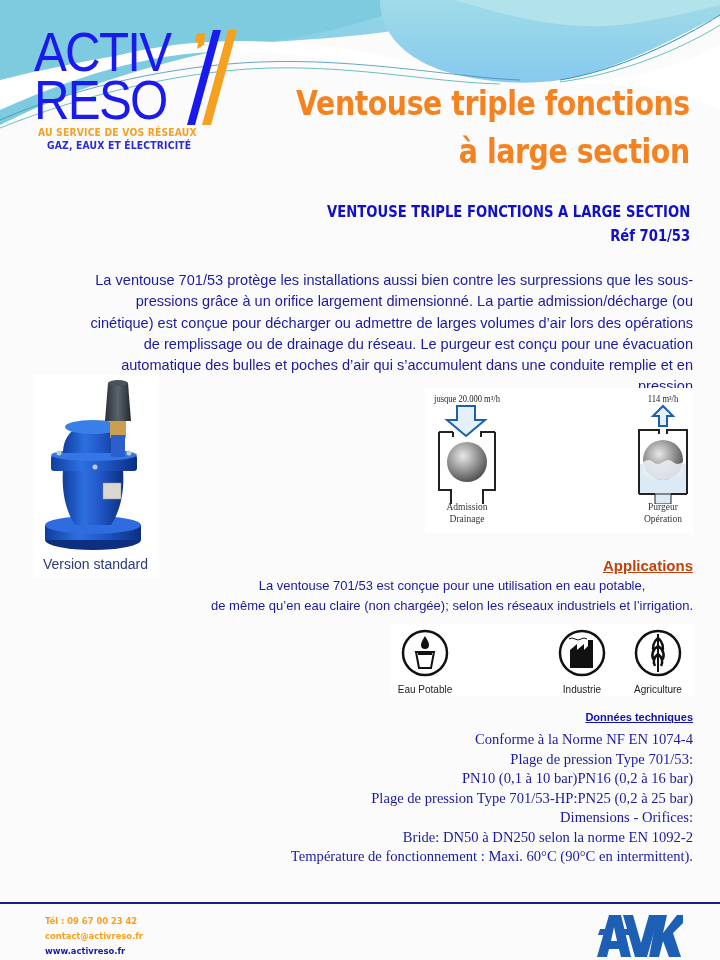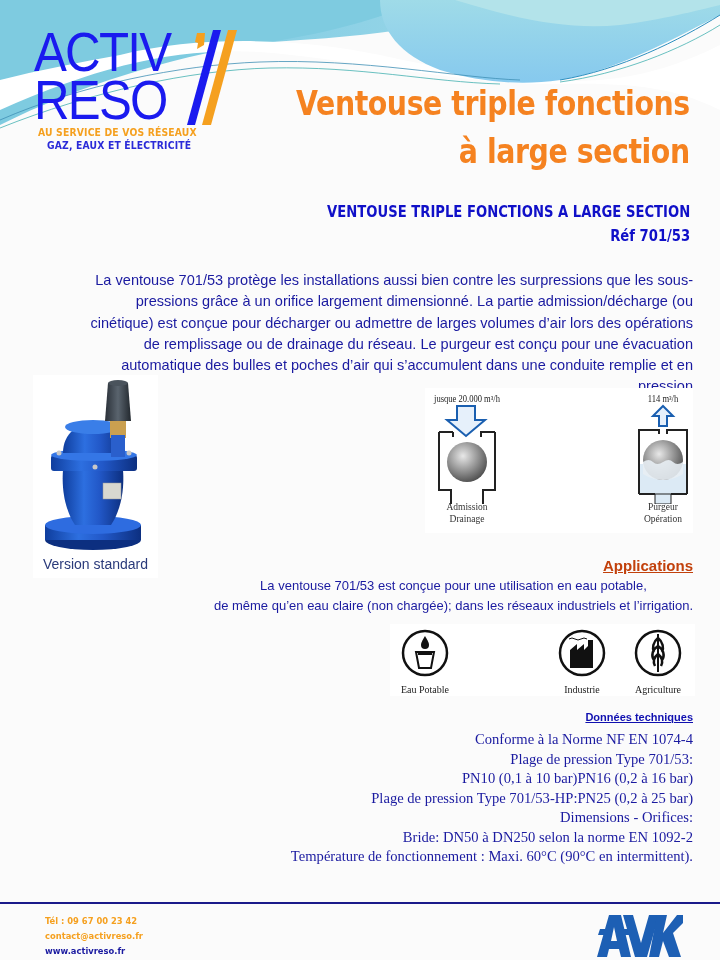--- a/index.html
+++ b/index.html
@@ -23,21 +23,21 @@
 
   .diagram { position:absolute; left:425px; top:388px; width:268px; height:145px; background:#fff; }
   .diag-col { position:absolute; top:0; width:90px; text-align:center;font-family:Liberation Serif, serif; }
   .diag-flow { font-size:9.5px; color:#222; white-space:nowrap; transform:scaleX(0.9); }
   .diag-label { position:absolute; top:113px; left:0; width:100%; font-size:9.5px; color:#333; line-height:12px; text-align:center; }
 
   .apps-heading { position:absolute; right:27px; top:557px; color:#c2410c; font-weight:700; font-size:15px; text-decoration:underline; }
   .apps-text { position:absolute; right:27px; top:576px; text-align:center; color:#1a1aa0; font-size:13px; line-height:20px; white-space:nowrap; }
 
   .icons-strip { position:absolute; left:390px; top:624px; width:305px; height:72px; background:#fff; }
-  .app-icon { position:absolute; top:4px; width:70px; text-align:center;font-family:Liberation Serif, serif; }
+  .app-icon { position:absolute; top:4px; width:70px; text-align:center; }
   .app-icon .lbl { font-size:10px; color:#222; margin-top:2px; white-space:nowrap; }
 
   .tech-heading { position:absolute; right:27px; top:711px; color:#1010b0; font-weight:700; font-size:11px; text-decoration:underline; }
   .tech-list { position:absolute; right:27px; top:730px; text-align:right; color:#1a1aa0; font-size:14.6px; line-height:19.5px; white-space:nowrap;font-family:Liberation Serif, serif; }
 
   .footer-rule { position:absolute; left:0; top:902px; width:720px; height:2px; background:#1a1a8a; }
   .footer-contact { position:absolute; left:45px; top:913px; font-family:"DejaVu Sans", sans-serif; font-size:9.5px; font-weight:700; line-height:15px; transform:scaleX(0.88); transform-origin:left top; }
   .f-tel, .f-mail { color:#f5a01f; }
   .f-web { color:#1a1aa0; }
   .avk-logo { position:absolute; left:597px; top:911px; width:86px; height:46px; }
@@ -174,21 +174,21 @@
     <div class="diag-label">
       <div>Purgeur</div>
       <div>Opération</div>
     </div>
   </div>
 </div>
 
 <div class="apps-heading">Applications</div>
 <div class="apps-text">
   <div>La ventouse 701/53 est conçue pour une utilisation en eau potable,</div>
-  <div>de même qu’en eau claire (non chargée); dans les réseaux industriels et l’irrigation.</div>
+  <div>de même qu’en eau claire (non chargée); selon les réseaux industriels et l’irrigation.</div>
 </div>
 
 <div class="icons-strip">
   <div class="app-icon" style="left:0px;">
     <svg width="50" height="50" viewBox="0 0 50 50">
       <circle cx="25" cy="25" r="22" fill="#fff" stroke="#111" stroke-width="2.5"></circle>
       <path d="M25,8 C22,13 21,15 21,17 A4,4 0 0 0 29,17 C29,15 28,13 25,8 Z" fill="#111"></path>
       <path d="M16,24 L34,24 L31,40 L19,40 Z" fill="none" stroke="#111" stroke-width="2"></path>
       <rect x="18" y="24" width="14" height="3" fill="#111"></rect>
     </svg>

